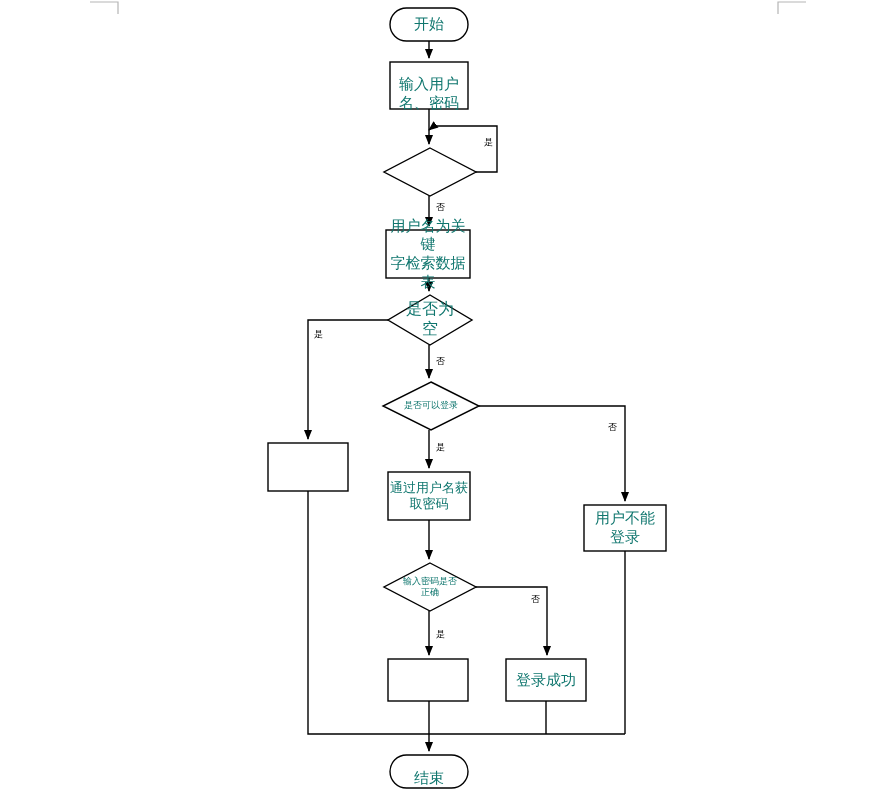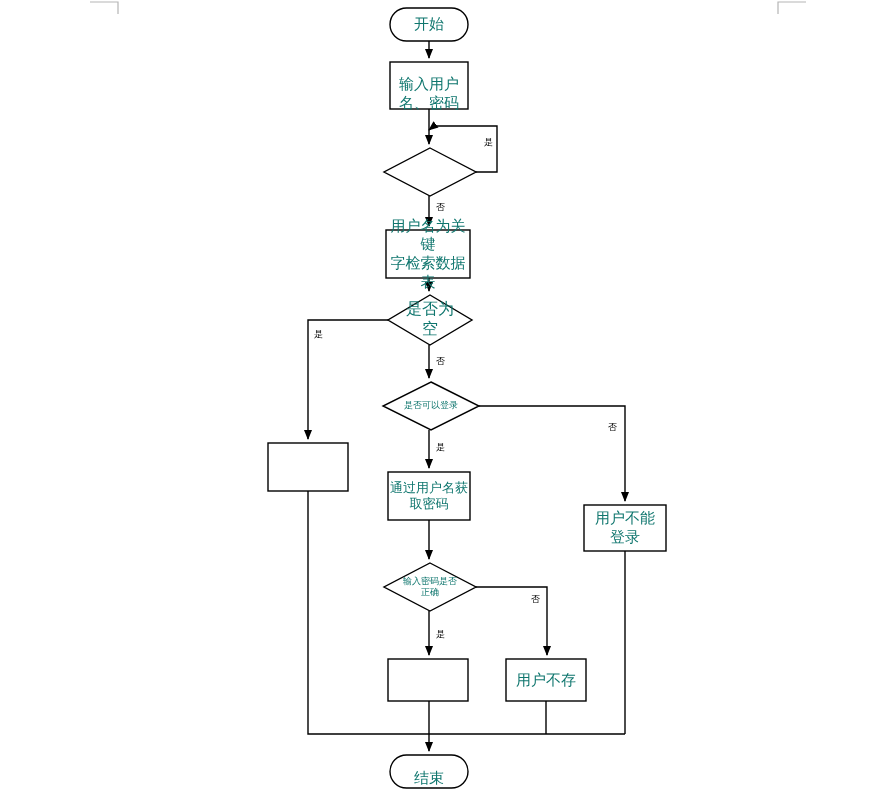--- a/index.html
+++ b/index.html
@@ -139,21 +139,21 @@
   <div class="node-label lbl-process" style="left:388px;top:472px;width:82px;height:48px;font-size:13px;">通过用户名获
 取密码</div>
 
   <div class="node-label lbl-process" style="left:584px;top:505px;width:82px;height:46px;">用户不能
 登录</div>
 
   <div class="node-label lbl-decision-sm" style="left:384px;top:567px;width:92px;height:40px;">输入密码是否
 正确</div>
 
 
-  <div class="node-label lbl-process" style="left:506px;top:659px;width:80px;height:42px;">用户不存</div>
+  <div class="node-label lbl-process" style="left:506px;top:659px;width:80px;height:42px;">登录成功</div>
 
   <div class="node-label lbl-terminator" style="left:390px;top:755px;width:78px;height:47px;">结束</div>
 
   <div class="edge-label" style="left:484px;top:138px;">是</div>
   <div class="edge-label" style="left:436px;top:203px;">否</div>
   <div class="edge-label" style="left:314px;top:330px;">是</div>
   <div class="edge-label" style="left:436px;top:357px;">否</div>
   <div class="edge-label" style="left:608px;top:423px;">否</div>
   <div class="edge-label" style="left:436px;top:443px;">是</div>
   <div class="edge-label" style="left:531px;top:595px;">否</div>

